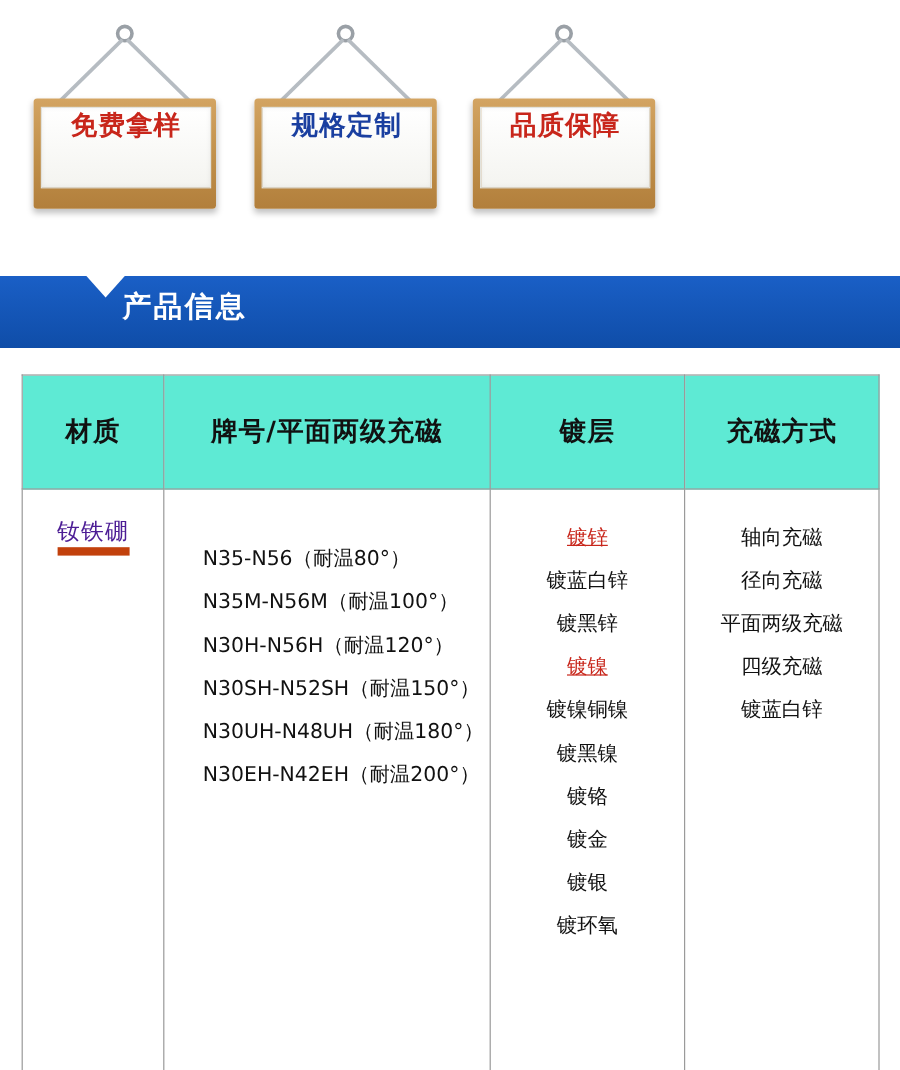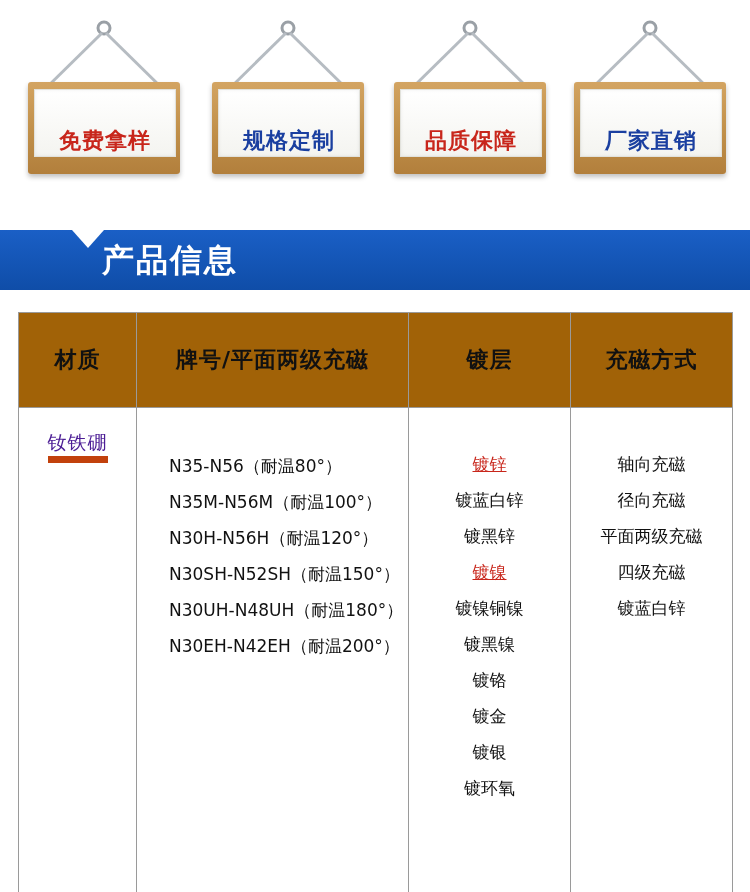--- a/index.html
+++ b/index.html
@@ -48,21 +48,21 @@
     position: absolute;
     top: 7px;
     left: 6px;
     width: 140px;
     height: 66px;
     background: #fdfdfb;
     background: linear-gradient(180deg, #ffffff 0%, #f4f4f0 100%);
     border: 1px solid #e2e2dc;
     box-shadow: inset 0 0 4px rgba(0,0,0,0.06);
     display: flex;
-    align-items: flex-end;
+    align-items: flex-start;
     justify-content: center;
   }
   .sign-text {
     font-family: "DejaVu Sans", sans-serif;
     font-weight: bold;
     font-size: 22px;
     letter-spacing: 1px;
     white-space: nowrap;
   }
 
@@ -85,40 +85,40 @@
     border-right: 16px solid transparent;
     border-top: 18px solid #ffffff;
   }
   .section-title {
     position: absolute;
     left: 102px;
     top: 9px;
     color: #ffffff;
     font-family: "DejaVu Sans", sans-serif;
     font-weight: bold;
-    font-size: 32px;
+    font-size: 24px;
     letter-spacing: 2px;
   }
 
   
   .table-wrap {
     margin: 22px 18px 0 18px;
     width: 714px;
   }
   table.spec {
     border-collapse: collapse;
     width: 714px;
     table-layout: fixed;
   }
   table.spec th, table.spec td {
     border: 1px solid #9a9a9a;
     vertical-align: top;
   }
   table.spec thead th {
-    background: #a16207;
+    background: #5eead4;
     height: 92px;
     text-align: center;
     vertical-align: middle;
     font-family: "DejaVu Sans", serif;
     font-weight: bold;
     font-size: 22px;
     color: #111111;
     letter-spacing: 1px;
   }
   col.c1 { width: 118px; }
@@ -150,21 +150,21 @@
   .grade-list li {
     font-family: "DejaVu Sans", serif;
     font-size: 17px;
     color: #111111;
     line-height: 36px;
     white-space: nowrap;
   }
 
   .plain-list {
     padding: 0;
-    margin: 16px;
+    margin: 0;
     list-style: none;
   }
   .plain-list li {
     font-family: "DejaVu Sans", serif;
     font-size: 17px;
     color: #111111;
     line-height: 36px;
     text-align: center;
   }
   .plain-list li.hl {
@@ -212,32 +212,20 @@
       <line x1="74" y1="13" x2="14" y2="72" stroke="#b6bcc2" stroke-width="3"></line>
       <line x1="78" y1="13" x2="138" y2="72" stroke="#b6bcc2" stroke-width="3"></line>
     </svg>
     <div class="sign-board">
       <div class="sign-plate">
         <span class="sign-text" style="color:#c8261b;">品质保障</span>
       </div>
     </div>
   </div>
 
-  <div class="sign" style="left:574px;">
-    <svg class="sign-rope" viewBox="0 0 152 80">
-      <circle cx="76" cy="8" r="6" fill="none" stroke="#9aa0a6" stroke-width="3"></circle>
-      <line x1="74" y1="13" x2="14" y2="72" stroke="#b6bcc2" stroke-width="3"></line>
-      <line x1="78" y1="13" x2="138" y2="72" stroke="#b6bcc2" stroke-width="3"></line>
-    </svg>
-    <div class="sign-board">
-      <div class="sign-plate">
-        <span class="sign-text" style="color:#1a3fa0;">厂家直销</span>
-      </div>
-    </div>
-  </div>
 
 </div>
 
 <div class="section-bar">
   <div class="section-arrow"></div>
   <div class="section-title">产品信息</div>
 </div>
 
 <div class="table-wrap">
   <table class="spec">

